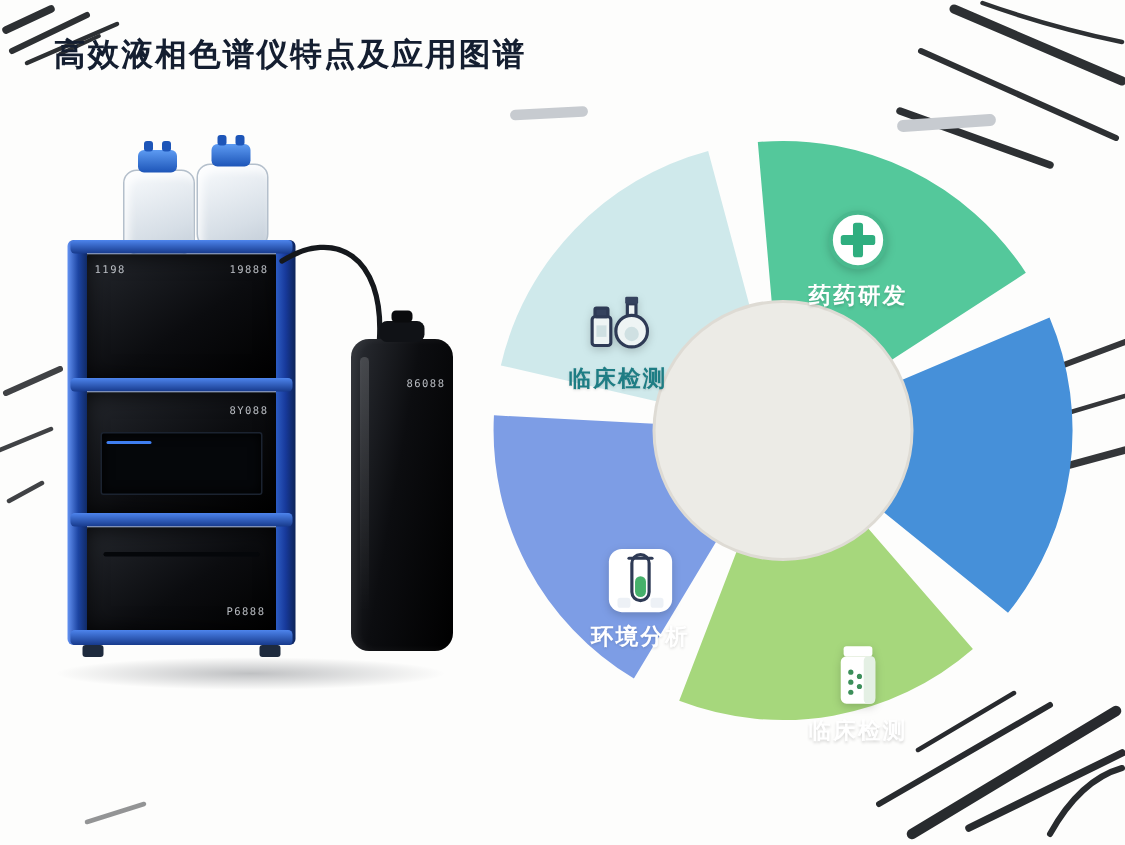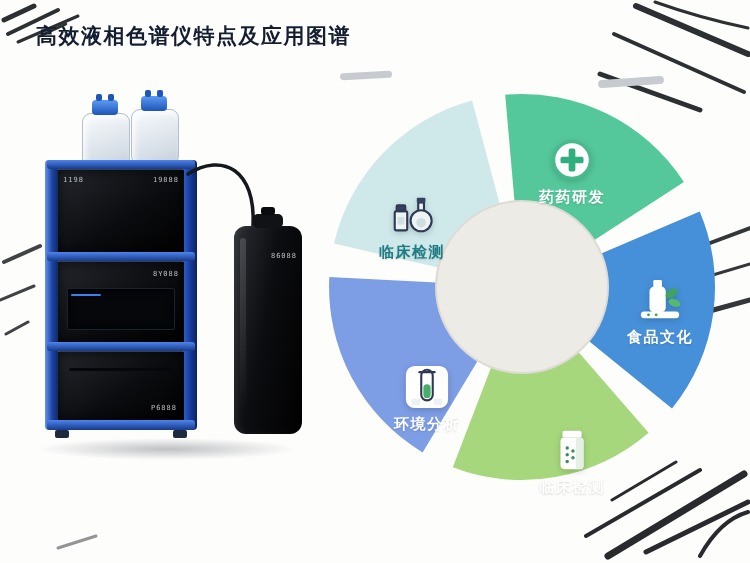--- a/index.html
+++ b/index.html
@@ -204,34 +204,20 @@
     <div class="seg-icon">
       <svg viewBox="0 0 48 48">
         <circle cx="24" cy="24" r="19" fill="#ffffff" stroke="#49b98e" stroke-width="3"></circle>
         <rect x="20.5" y="12" width="7" height="24" rx="2" fill="#2fae7f"></rect>
         <rect x="12" y="20.5" width="24" height="7" rx="2" fill="#2fae7f"></rect>
       </svg>
     </div>
     <div class="seg-label" style="color: rgb(255, 255, 255);">药药研发</div>
   </div>
 
-  <div class="seg-group g2">
-    <div class="seg-icon">
-      <svg viewBox="0 0 48 48">
-        <rect x="4" y="36" width="40" height="7" rx="3.5" fill="#ffffff"></rect>
-        <rect x="17" y="3" width="9" height="8" rx="1.5" fill="#ffffff"></rect>
-        <rect x="13" y="10" width="17" height="27" rx="5" fill="#ffffff"></rect>
-        <ellipse cx="36" cy="17" rx="7" ry="4" fill="#3fa45c" transform="rotate(-35 36 17)"></ellipse>
-        <ellipse cx="39" cy="27" rx="6.5" ry="3.8" fill="#57b86e" transform="rotate(20 39 27)"></ellipse>
-        <circle cx="12" cy="39.5" r="1.5" fill="#3fa45c"></circle>
-        <circle cx="20" cy="39.5" r="1.5" fill="#3fa45c"></circle>
-      </svg>
-    </div>
-    <div class="seg-label" style="color: rgb(255, 255, 255);">食品文化</div>
-  </div>
 
   <div class="seg-group g3">
     <div class="seg-icon">
       <svg viewBox="0 0 48 48">
         <rect x="14" y="4" width="20" height="7" rx="2" fill="#ffffff"></rect>
         <rect x="12" y="11" width="24" height="33" rx="4" fill="#ffffff"></rect>
         <rect x="28" y="11" width="8" height="33" rx="3" fill="#e4f0e4"></rect>
         <circle cx="19" cy="22" r="1.8" fill="#3c8f5a"></circle>
         <circle cx="19" cy="29" r="1.8" fill="#3c8f5a"></circle>
         <circle cx="19" cy="36" r="1.8" fill="#3c8f5a"></circle>

